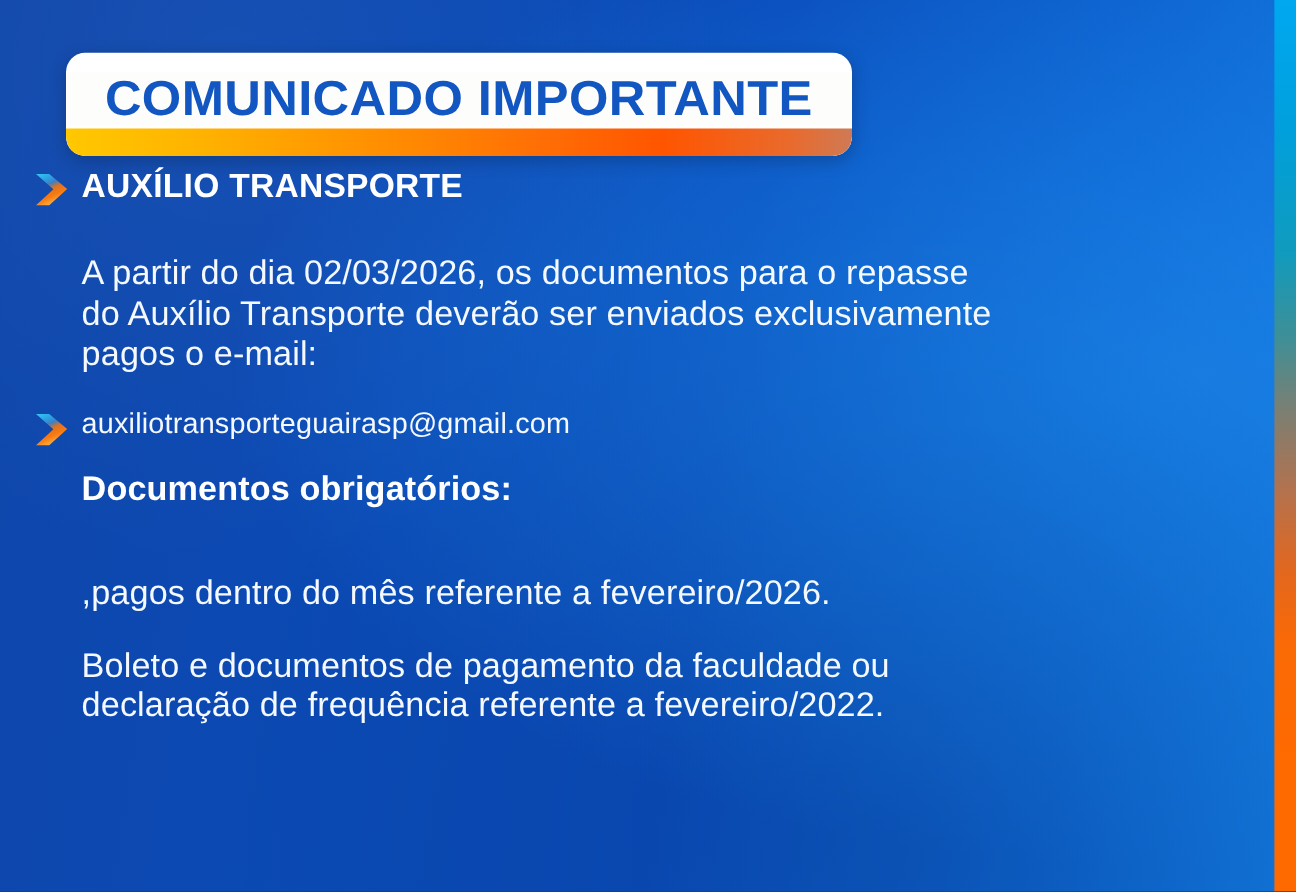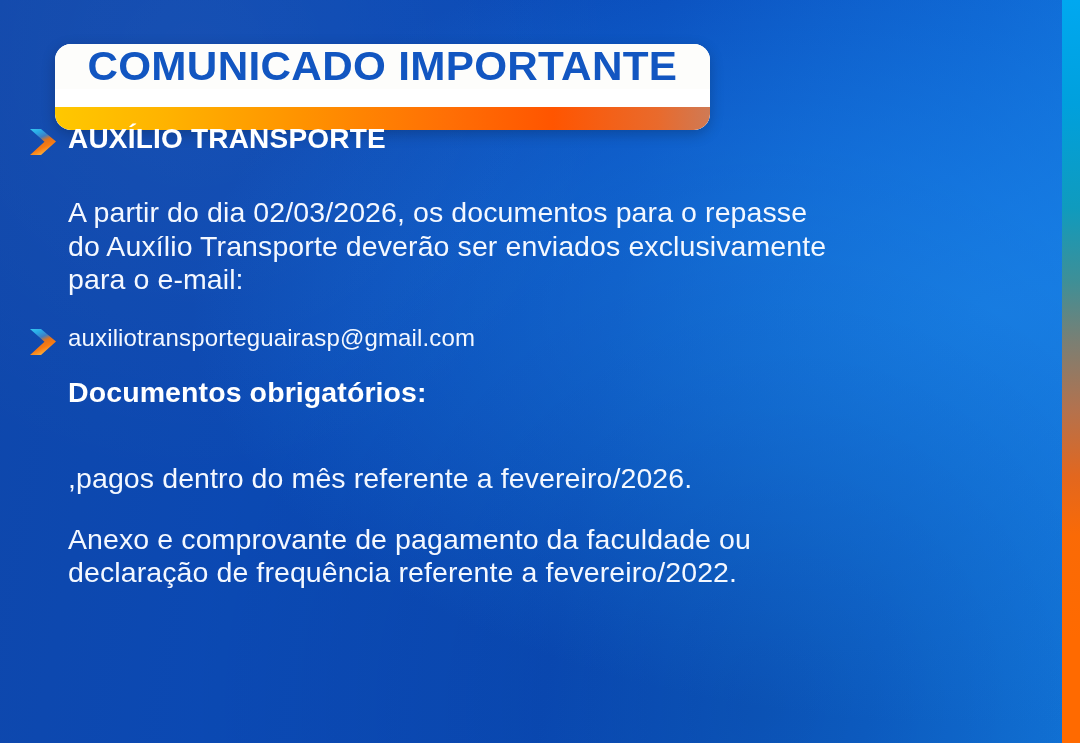--- a/index.html
+++ b/index.html
@@ -60,21 +60,21 @@
     top: 44px;
     width: 655px;
     height: 86px;
     border-radius: 16px;
     overflow: hidden;
     box-shadow: 0 4px 14px rgba(0,0,0,0.22);
     background: #ffffff;
   }
   .banner-face {
     position: absolute;
-    left: 0; right: 0; top: 0;
+    left: 0; right: 0; top: 16px;
     height: 45px;
     background: #fdfdfb;
     display: flex;
     align-items: center;
     justify-content: center;
   }
   .banner-title {
     color: #1256c1;
     font-size: 41px;
     font-weight: 700;
@@ -105,21 +105,21 @@
     width: 34px;
     height: 32px;
     flex: none;
   }
   .chev svg { display: block; width: 100%; height: 100%; }
 
   
   .body-text {
     position: absolute;
     left: 0;
-    top: 124px;
+    top: 140px;
     width: 1062px;
     color: #ffffff;
   }
   .row {
     position: relative;
     padding-left: 68px;
   }
 
   .lead-heading {
     font-size: 28px;
@@ -191,21 +191,21 @@
         </svg>
       </span>
       <p class="lead-heading">AUXÍLIO TRANSPORTE</p>
     </div>
 
     <div class="sp-a"></div>
 
     <div class="row">
       <p class="para">A partir do dia 02/03/2026, os documentos para o repasse</p>
       <p class="para">do Auxílio Transporte deverão ser enviados exclusivamente</p>
-      <p class="para">para o e-mail:</p>
+      <p class="para">pagos o e-mail:</p>
     </div>
 
     <div class="sp-b"></div>
 
     <div class="row">
       <span class="chev chev-2">
         <svg viewBox="0 0 34 32" xmlns="http://www.w3.org/2000/svg">
           <defs>
             <linearGradient id="chevGrad2" x1="0" y1="0" x2="0.45" y2="1">
               <stop offset="0%" stop-color="#37c8f0"></stop>
@@ -233,18 +233,18 @@
 
     <div class="sp-e"></div>
 
     <div class="row">
       <p class="para">,pagos dentro do mês referente a fevereiro/2026.</p>
     </div>
 
     <div class="sp-f"></div>
 
     <div class="row">
-      <p class="para">Anexo e comprovante de pagamento da faculdade ou</p>
+      <p class="para">Boleto e documentos de pagamento da faculdade ou</p>
       <p class="para">declaração de frequência referente a fevereiro/2022.</p>
     </div>
 
   </div>
 </div>
 
 </body></html>

